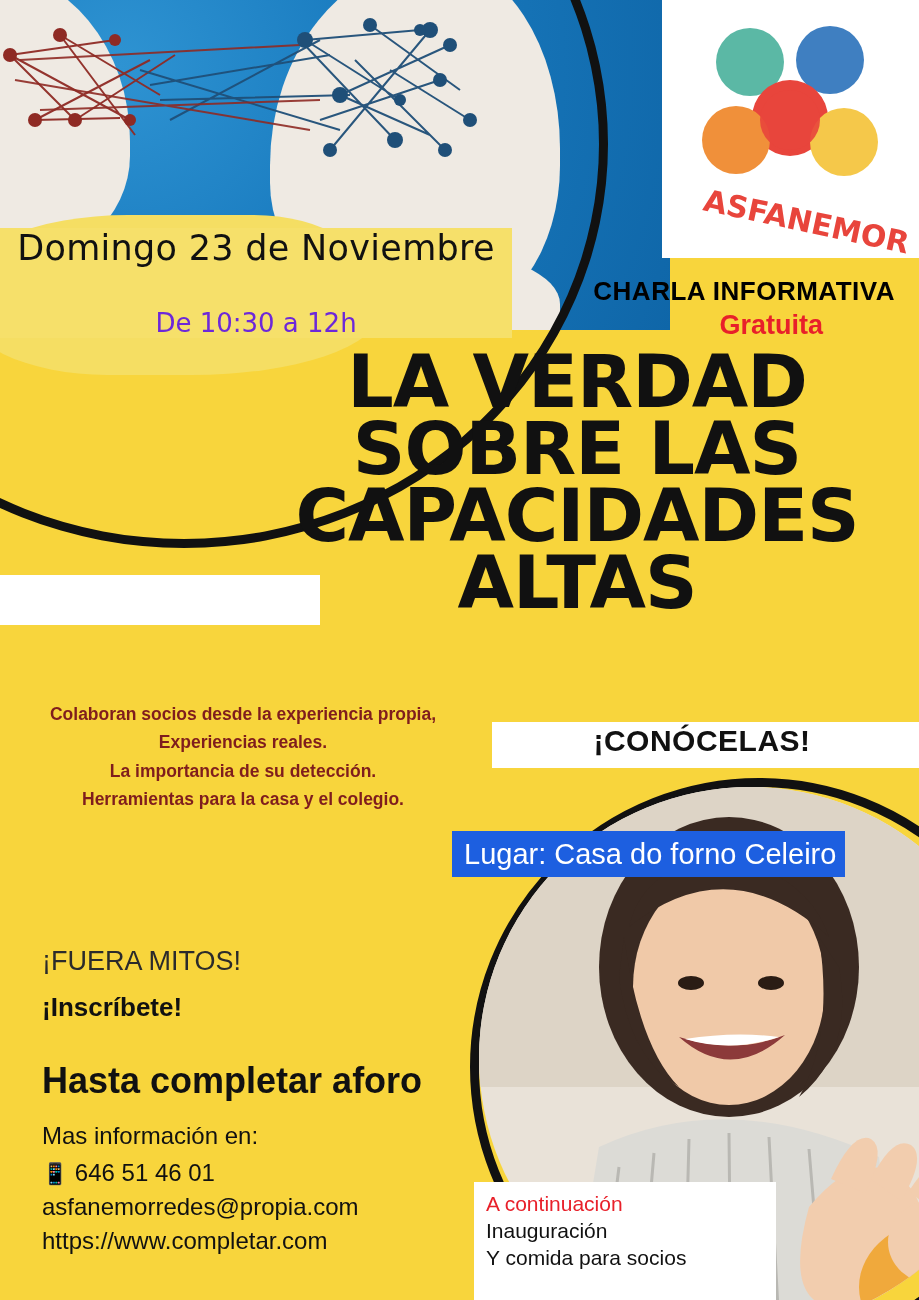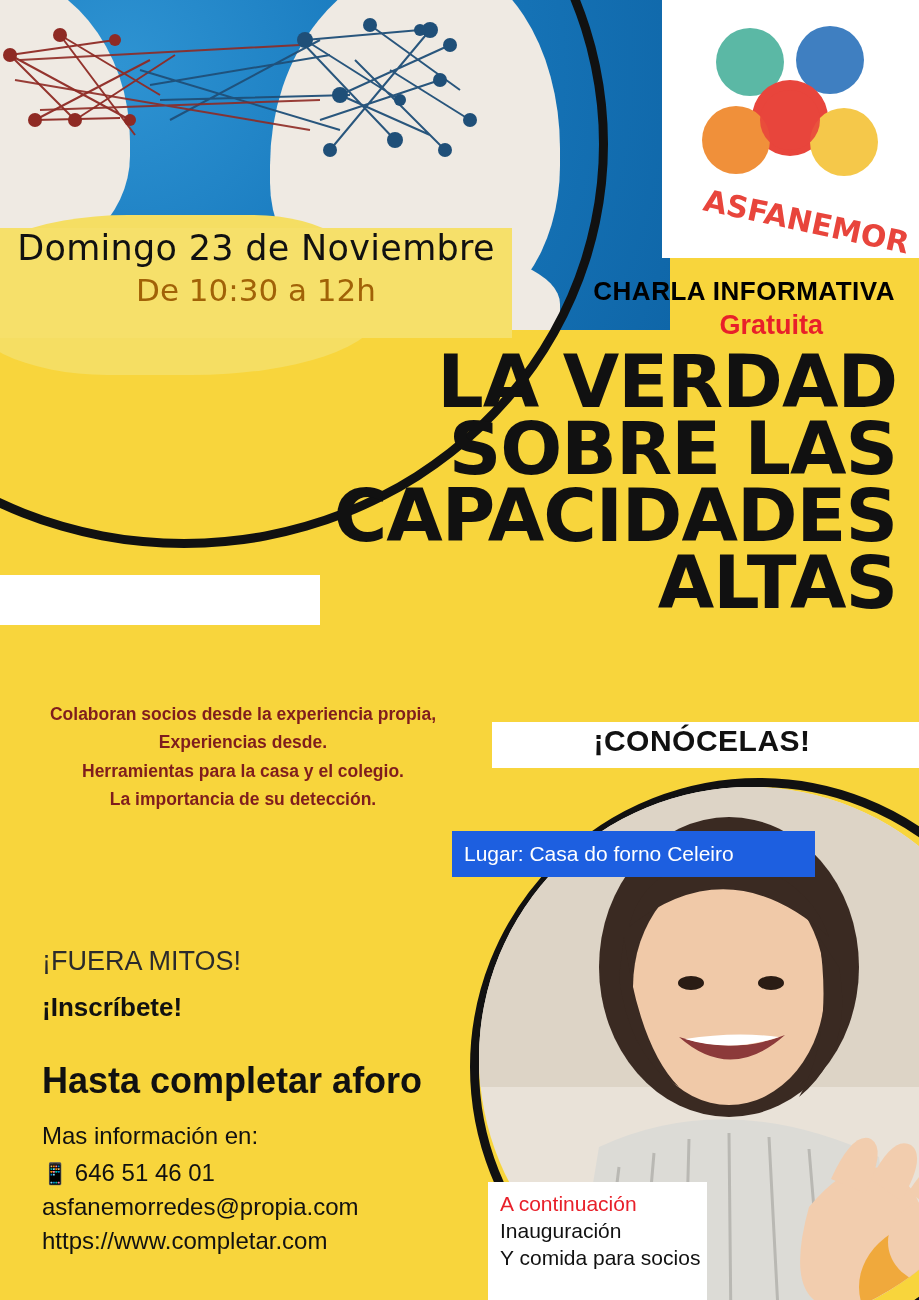--- a/index.html
+++ b/index.html
@@ -82,29 +82,29 @@
 
   
   .date-band {
     position: absolute;
     left: 0; top: 228px;
     width: 512px; height: 110px;
     background: #F6E06A;
     display: flex;
     flex-direction: column;
     align-items: center;
-    justify-content: flex-start;
+    justify-content: space-between;
     z-index: 6;
   }
   .date-line1 {
     font-size: 35px; color: #111; font-weight: 400; letter-spacing: .3px;
     font-family: "DejaVu Sans", sans-serif;
   }
   .date-line2 {
-    font-size: 31px; color: #a16207; font-weight: 400; margin-top: 4px;
+    font-size: 26px; color: #6d28d9; font-weight: 400; margin-top: 4px;
     font-family: "DejaVu Sans", sans-serif;
   }
 
   
   .logo-box {
     position: absolute;
     left: 662px; top: 0;
     width: 257px; height: 258px;
     background: #ffffff;
     z-index: 5;
@@ -136,21 +136,21 @@
     right: 96px; top: 310px;
     font-size: 27px;
     font-weight: bold;
     color: #E8202A;
     z-index: 7;
   }
   .headline {
     position: absolute;
     right: 22px; top: 348px;
     width: 640px;
-    text-align: right;
+    text-align: center;
     color: #111;
     font-family: "DejaVu Sans", sans-serif;
     font-weight: bold;
     letter-spacing: -1px;
     line-height: 0.92;
     z-index: 7;
   }
   .headline div { font-size: 73px; }
 
   
@@ -202,36 +202,36 @@
     border-radius: 50%;
     overflow: hidden;
     z-index: 4;
   }
   .photo-inner { position: absolute; left: 0; top: 0; width: 542px; height: 542px; }
 
   
   .lugar {
     position: absolute;
     left: 452px; top: 831px;
-    width: 363px; height: 46px;
+    width: 393px; height: 46px;
     background: #1D5FE0;
     color: #ffffff;
-    font-size: 21px;
+    font-size: 29px;
     display: flex;
     align-items: center;
     padding-left: 12px;
     box-sizing: border-box;
     z-index: 8;
   }
 
   
   .note {
     position: absolute;
-    left: 488px; top: 1182px;
-    width: 219px; height: 118px;
+    left: 474px; top: 1182px;
+    width: 302px; height: 118px;
     background: #ffffff;
     z-index: 9;
     padding: 10px 0 8px 12px;
     box-sizing: border-box;
   }
   .note-red { color: #E8202A; font-size: 21px; margin-bottom: 3px; }
   .note-line { color: #111; font-size: 21px; margin-bottom: 3px; }
 
   
   .fuera {
@@ -329,23 +329,23 @@
   <div class="gratuita">Gratuita</div>
   <div class="headline">
     <div>LA VERDAD</div>
     <div>SOBRE LAS</div>
     <div>CAPACIDADES</div>
     <div>ALTAS</div>
   </div>
 
   <div class="bullets">
     <div>Colaboran socios desde la experiencia propia,</div>
-    <div>Experiencias desde.</div>
+    <div>Experiencias reales.</div>
+    <div>La importancia de su detección.</div>
     <div>Herramientas para la casa y el colegio.</div>
-    <div>La importancia de su detección.</div>
   </div>
 
   <div class="conocelas-band"></div>
   <div class="conocelas-text">¡CONÓCELAS!</div>
 
   <div class="photo-ring"></div>
   <div class="photo-circle">
     <svg class="photo-inner" viewBox="0 0 542 542">
       <rect x="0" y="0" width="542" height="542" fill="#e9e2d8"></rect>
       <rect x="0" y="0" width="542" height="300" fill="#ddd4c6"></rect>

